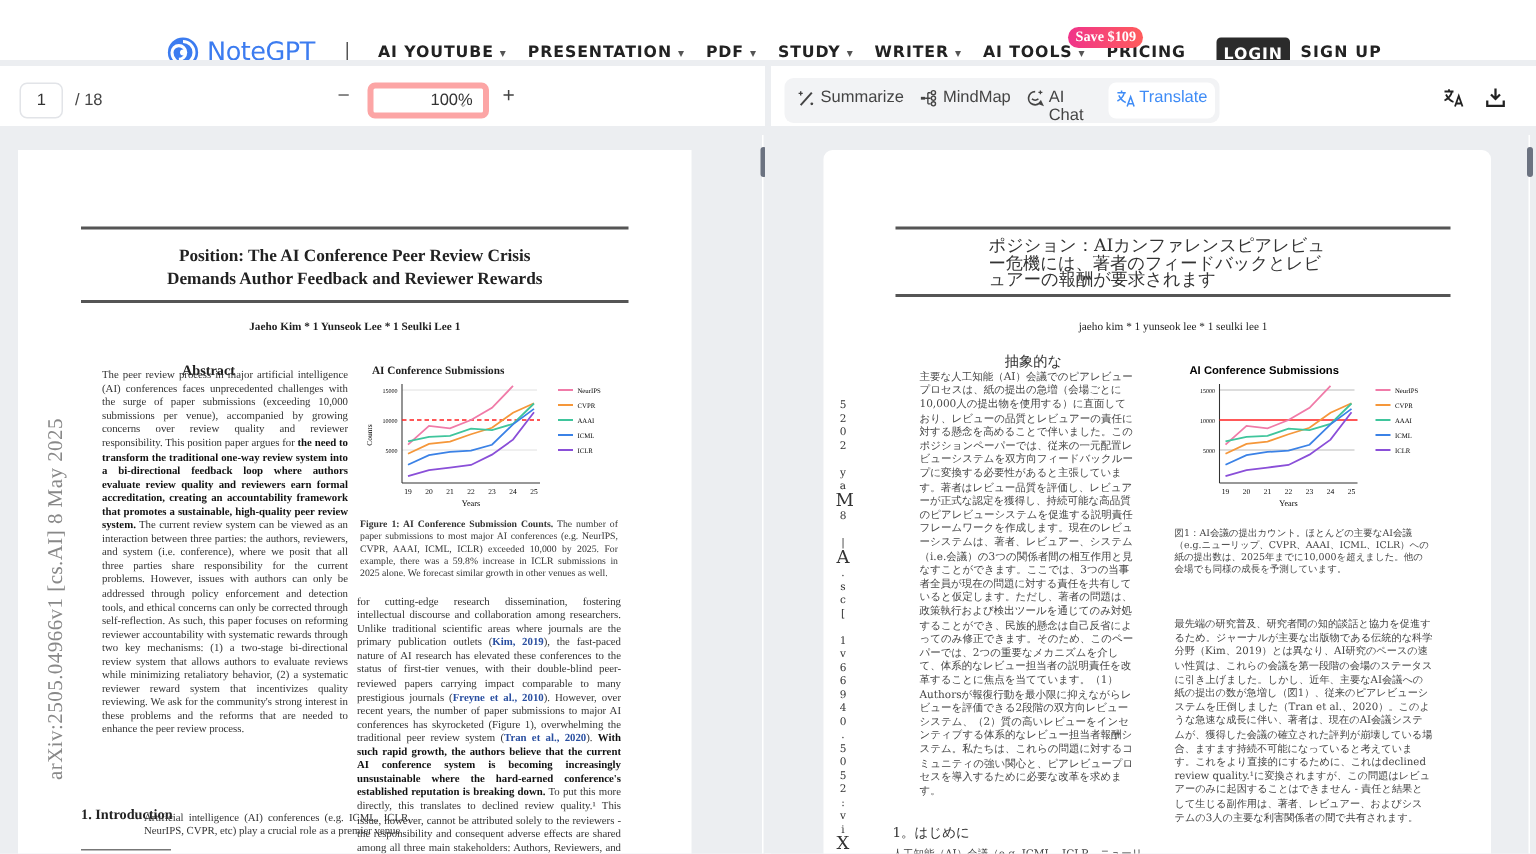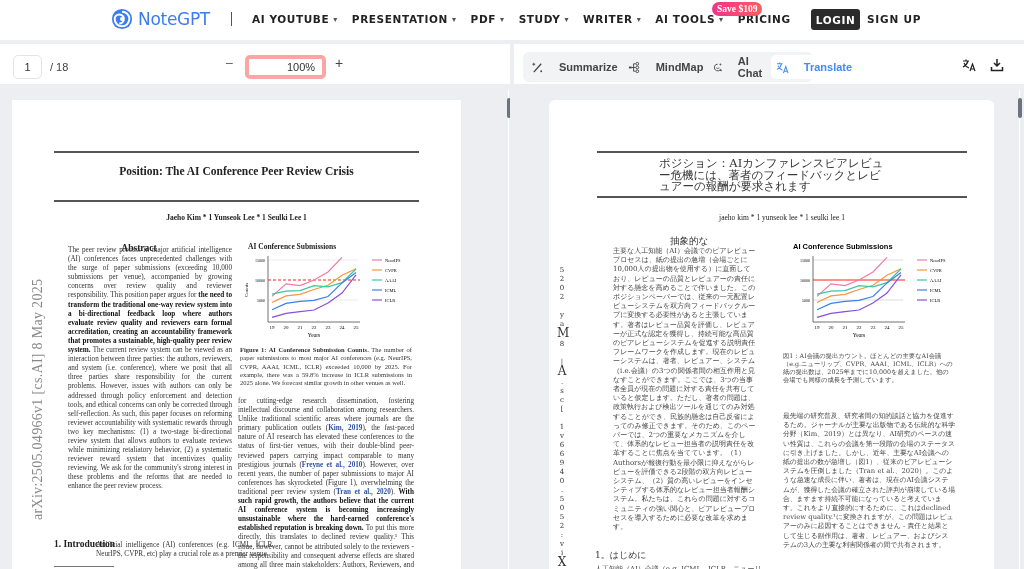--- a/index.html
+++ b/index.html
@@ -1,18 +1,18 @@
 <!DOCTYPE html>
 <html><head>
 <meta charset="utf-8">
 <style>
   * { box-sizing: border-box; margin: 0; padding: 0; }
   html, body { width: 1024px; height: 569px; overflow: hidden; background: #fff; font-family: "Liberation Sans", sans-serif; }
   
-  .topnav { position: absolute; top: 0; left: 0; width: 1024px; height: 40px; background: #fff; display: flex; align-items: center; border-radius: 15px; }
+  .topnav { position: absolute; top: 16px; left: 0; width: 1024px; height: 40px; background: #fff; display: flex; align-items: center; border-radius: 15px; }
   .logo { position: absolute; left: 111px; top: 8px; display: flex; align-items: center; gap: 5px; }
   .logo-mark { width: 22px; height: 22px; }
   .logo-text { font-size: 17px; color: #3c7cf0; font-family: "DejaVu Sans", sans-serif; letter-spacing: -0.3px; }
   .nav-sep { position: absolute; left: 231px; top: 12px; width: 1px; height: 14px; background: #555; }
   .nav-items { position: absolute; left: 252px; top: 13px; display: flex; gap: 0; font-family: "DejaVu Sans", sans-serif; font-size: 10.5px; font-weight: bold; color: #222; letter-spacing: 0.6px; align-items: center; }
   .nav-item { display: flex; align-items: center; margin-right: 14px; white-space: nowrap; }
   .nav-item .caret { font-size: 8px; margin-left: 4px; color: #555; }
   .save-badge { position: absolute; left: 712px; top: 2px; background: linear-gradient(90deg, #f0348a, #ff5c5c); color: #fff; font-size: 9.5px; font-weight: bold; padding: 2px 5px; border-radius: 8px; font-family: Liberation Serif, serif; }
   .login-btn { position: absolute; left: 811px; top: 9px; width: 49px; height: 21px; background: #2b2b2b; color: #fff; font-size: 10.5px; font-weight: bold; border-radius: 3px; display: flex; align-items: center; justify-content: center; font-family: "DejaVu Sans", sans-serif; letter-spacing: 0.6px; }
   .signup-btn { position: absolute; left: 867px; top: 13px; font-size: 10.5px; font-weight: bold; color: #222; font-family: "DejaVu Sans", sans-serif; letter-spacing: 0.8px; }
@@ -24,21 +24,21 @@
   .pane-right { left: 514px; width: 510px; }
   .toolbar { position: absolute; top: 0; left: 0; right: 0; height: 40px; background: #fff; display: flex; align-items: center; }
   .page-input { position: absolute; left: 13px; top: 11px; width: 29px; height: 24px; border: 1px solid #e2e4e8; border-radius: 5px; font-size: 11px; color: #333; display: flex; align-items: center; justify-content: center; }
   .page-total { position: absolute; left: 50px; top: 17px; font-size: 11px; color: #444; }
   .zoom-minus { position: absolute; left: 225px; top: 11px; font-size: 14px; color: #666; }
   .zoom-select { position: absolute; left: 245px; top: 11px; width: 81px; height: 24px; border: 4px solid #fca5a5; border-radius: 5px; font-size: 11px; color: #333; display: flex; align-items: center; padding-left: 38px; }
   .zoom-select .chev { position: absolute; right: 10px; top: 5px; font-size: 8px; color: #aaa; }
   .zoom-plus { position: absolute; left: 335px; top: 11px; font-size: 14px; color: #444; }
 
   .tool-group { position: absolute; left: 9px; top: 8px; height: 30px; width: 290px; background: #f2f3f5; border-radius: 6px; display: flex; align-items: center; padding: 0 3px; }
-  .tool-btn { display: flex; align-items: center; gap: 15px; font-size: 11px; color: #444; padding: 4px 5px; border-radius: 5px; height: 24px; font-weight: bold; }
+  .tool-btn { display: flex; gap: 3px; font-size: 11px; color: #444; padding: 4px 5px; border-radius: 5px; height: 24px; }
   .tool-btn.active { background: #fff; color: #3f8cf6; }
   .tool-btn svg { width: 13px; height: 13px; }
   .right-icons { position: absolute; right: 20px; top: 14px; display: flex; gap: 14px; }
   .right-icons svg { width: 14px; height: 14px; }
 
   .doc-area { position: absolute; top: 46px; left: 0; right: 0; bottom: 0; overflow: hidden; }
   .page { position: absolute; background: #fff; }
   .pane-left .page { left: 12px; top: 10px; width: 449px; height: 520px; }
   .pane-right .page { left: 35px; top: 10px; width: 445px; height: 520px; border-radius: 6px 6px 0 0; }
   .scroll-thumb { position: absolute; width: 4px; height: 20px; background: #6b7280; border-radius: 2px; }
@@ -122,20 +122,21 @@
       <div class="zoom-plus">+</div>
     </div>
 
     <div class="doc-area">
       <div class="page serif">
         <div class="arxiv" style="left:18px; top:420px;">arXiv:2505.04966v1  [cs.AI]  8 May 2025</div>
 
         <div class="rule" style="left:42px; top:51px; width:365px; height:1.5px;"></div>
         <div class="title" style="left:42px; top:64px; width:365px;">
           <div>Position: The AI Conference Peer Review Crisis</div>
+          <div>Demands Author Feedback and Reviewer Rewards</div>
         </div>
         <div class="rule" style="left:42px; top:100px; width:365px; height:1.5px;"></div>
         <div class="authors" style="left:42px; top:113px; width:365px;">Jaeho Kim * 1   Yunseok Lee * 1   Seulki Lee 1</div>
 
         <div class="sec-head" style="left:42px; top:133px; width:170px; text-align:center;margin-top:10px;">Abstract</div>
         <div class="para" style="left:56px; top:146px; width:164px;"><span>The peer review process in major artificial intelligence (AI) conferences faces unprecedented challenges with the surge of paper submissions (exceeding 10,000 submissions per venue), accompanied by growing concerns over review quality and reviewer responsibility. This position paper argues for </span><b>the need to transform the traditional one-way review system into a bi-directional feedback loop where authors evaluate review quality and reviewers earn formal accreditation, creating an accountability framework that promotes a sustainable, high-quality peer review system.</b><span> The current review system can be viewed as an interaction between three parties: the authors, reviewers, and system (i.e. conference), where we posit that all three parties share responsibility for the current problems. However, issues with authors can only be addressed through policy enforcement and detection tools, and ethical concerns can only be corrected through self-reflection. As such, this paper focuses on reforming reviewer accountability with systematic rewards through two key mechanisms: (1) a two-stage bi-directional review system that allows authors to evaluate reviews while minimizing retaliatory behavior, (2) a systematic reviewer reward system that incentivizes quality reviewing. We ask for the community's strong interest in these problems and the reforms that are needed to enhance the peer review process.</span></div>
 
         <div class="sec-head" style="left:42px; top:439px;">1. Introduction</div>
         <div class="para" style="left:42px; top:441px; width:178px;margin-left:42px;">Artificial intelligence (AI) conferences (e.g. ICML, ICLR, NeurIPS, CVPR, etc) play a crucial role as a premier venue</div>
         <div class="footrule" style="left:42px; top:466px;"></div>

